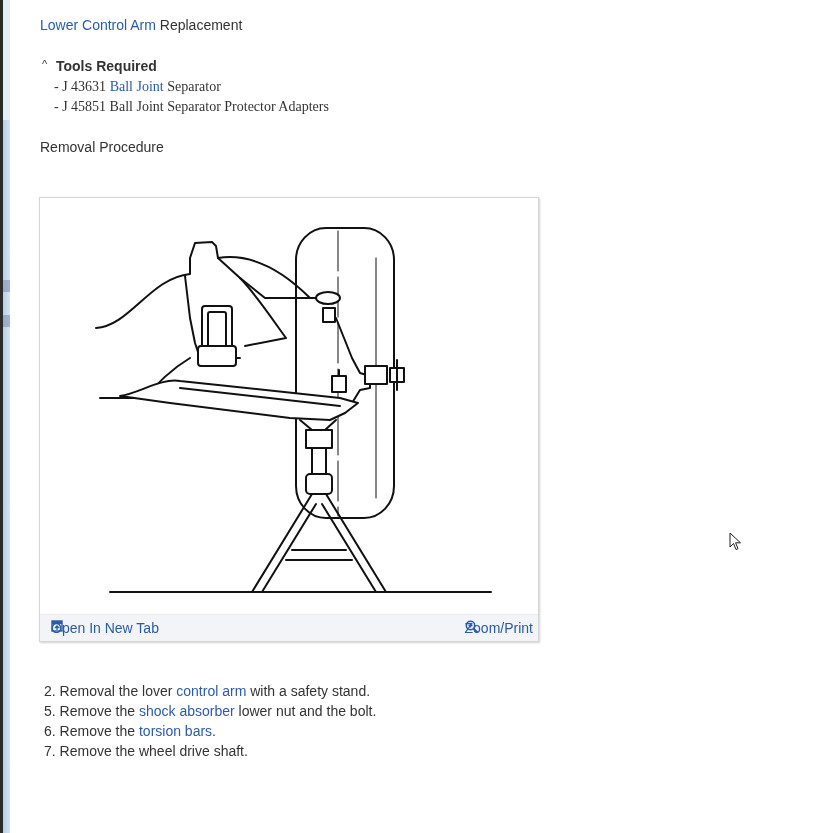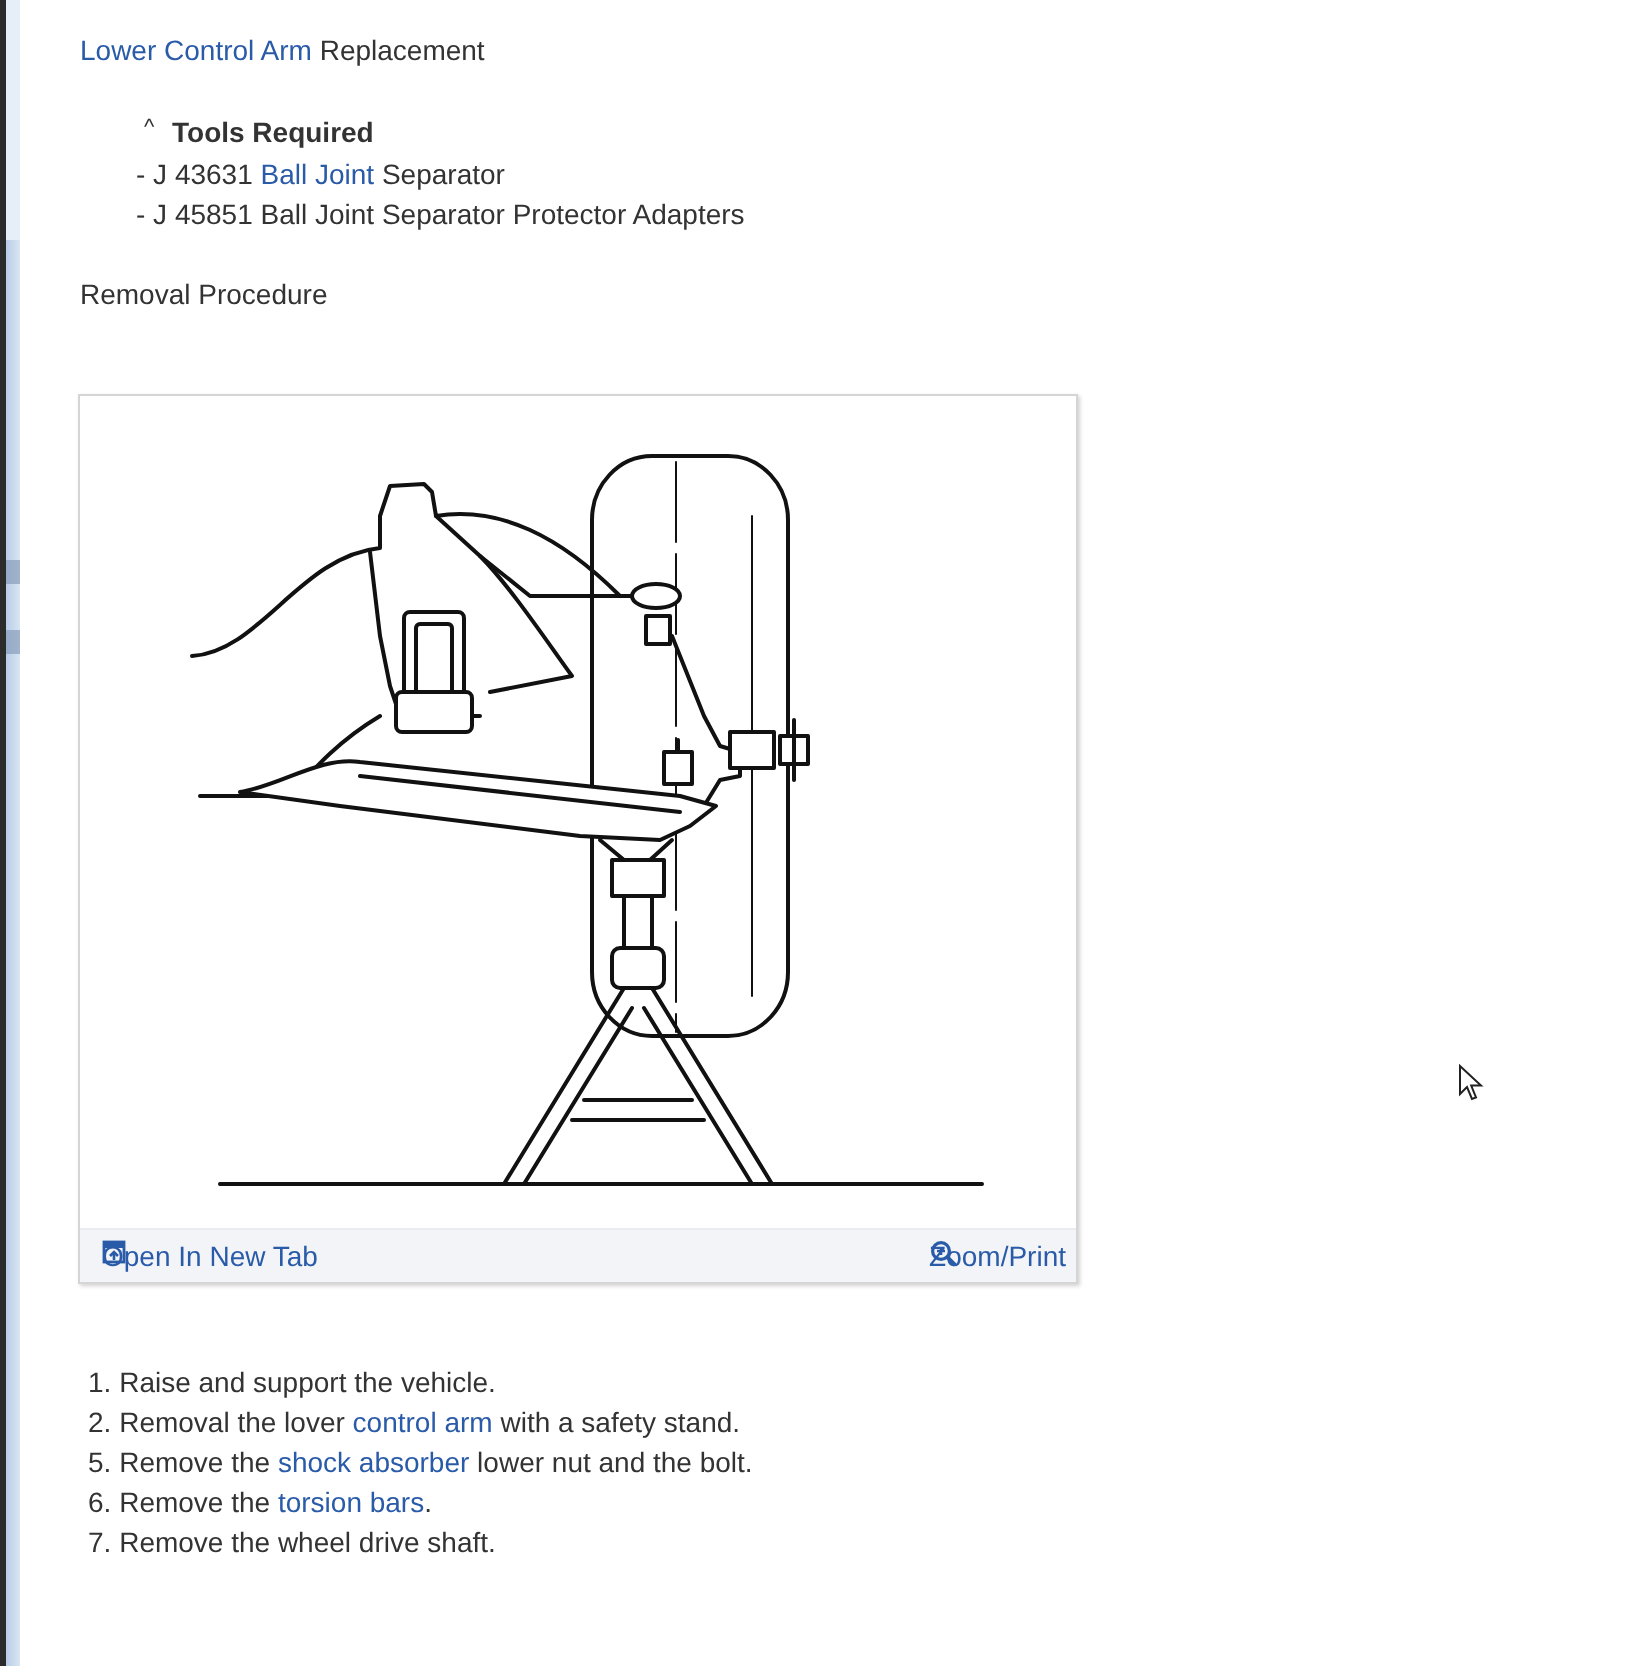--- a/index.html
+++ b/index.html
@@ -11,23 +11,23 @@
     font-size: 14px;
   }
   .edge-dark { position: absolute; left: 0; top: 0; width: 3px; height: 833px; background: #2b2b2b; }
   .edge-strip { position: absolute; left: 3px; top: 0; width: 7px; height: 833px;
     background: linear-gradient(to right, #b9cde6, #d8e5f4); }
   .edge-strip-top { position: absolute; left: 3px; top: 0; width: 7px; height: 120px; background: #e6eef8; }
   .edge-mark { position: absolute; left: 3px; width: 7px; height: 12px; background: #7d93b3; opacity: .6; }
   .content { position: absolute; left: 40px; top: 0; width: 760px; }
   .title { position: absolute; top: 17px; left: 0; font-weight: normal; font-size: 14px; white-space: nowrap; }
   .link { color: #2a5ba8; }
-  .tools-head { position: absolute; top: 58px; left: 2px; font-weight: bold; white-space: nowrap; margin-left: 30px; }
+  .tools-head { position: absolute; top: 58px; left: 2px; font-weight: bold; white-space: nowrap; }
   .caret { display: inline-block; width: 14px; font-weight: normal; font-size: 11px; vertical-align: top; }
-  .tool-item { position: absolute; left: 28px; white-space: nowrap; }
+  .tool-item { position: absolute; left: 14px; white-space: nowrap; font-family: Liberation Serif, serif; }
   .section { position: absolute; top: 139px; left: 0; font-weight: normal; white-space: nowrap; }
   .figure {
     position: absolute; left: 39px; top: 197px; width: 498px; height: 443px;
     border: 1px solid #d5d5d5; box-shadow: 1px 1px 2px rgba(0,0,0,0.18); background: #fff;
   }
   .figure svg { position: absolute; left: 0; top: 0; }
   .fig-footer {
     position: absolute; left: 0; bottom: 0; width: 498px; height: 26px;
     background: #f2f4f7; border-top: 1px solid #e8ebef;
     color: #2a5ba8; font-size: 14px;
@@ -122,21 +122,20 @@
       <svg class="ico" width="14" height="14" viewBox="0 0 14 14" style="margin-right:2px;vertical-align:2px">
         <circle cx="5.5" cy="5.5" r="4.2" fill="none" stroke="#2a5ba8" stroke-width="1.6"></circle>
         <path d="M5.5 3.5 V7.5 M3.5 5.5 H7.5" stroke="#2a5ba8" stroke-width="1.3"></path>
         <path d="M8.6 8.6 L12.5 12.5" stroke="#2a5ba8" stroke-width="2"></path>
       </svg><span>Zoom/Print</span>
     </span>
   </div>
 </div>
 
 <ol class="steps">
-  <li><span>1. </span><span>Raise and support the vehicle.</span></li>
   <li><span>2. </span><span>Removal the lover </span><span class="link">control arm</span><span> with a safety stand.</span></li>
   <li><span>5. </span><span>Remove the </span><span class="link">shock absorber</span><span> lower nut and the bolt.</span></li>
   <li><span>6. </span><span>Remove the </span><span class="link">torsion bars</span><span>.</span></li>
   <li><span>7. </span><span>Remove the wheel drive shaft.</span></li>
 </ol>
 
 <svg class="cursor" width="14" height="20" viewBox="0 0 14 20">
   <path d="M1 1 L1 15 L4.5 11.5 L7 17.5 L9 16.7 L6.6 10.8 L11.5 10.8 Z" fill="#fff" stroke="#222" stroke-width="1"></path>
 </svg>
 

